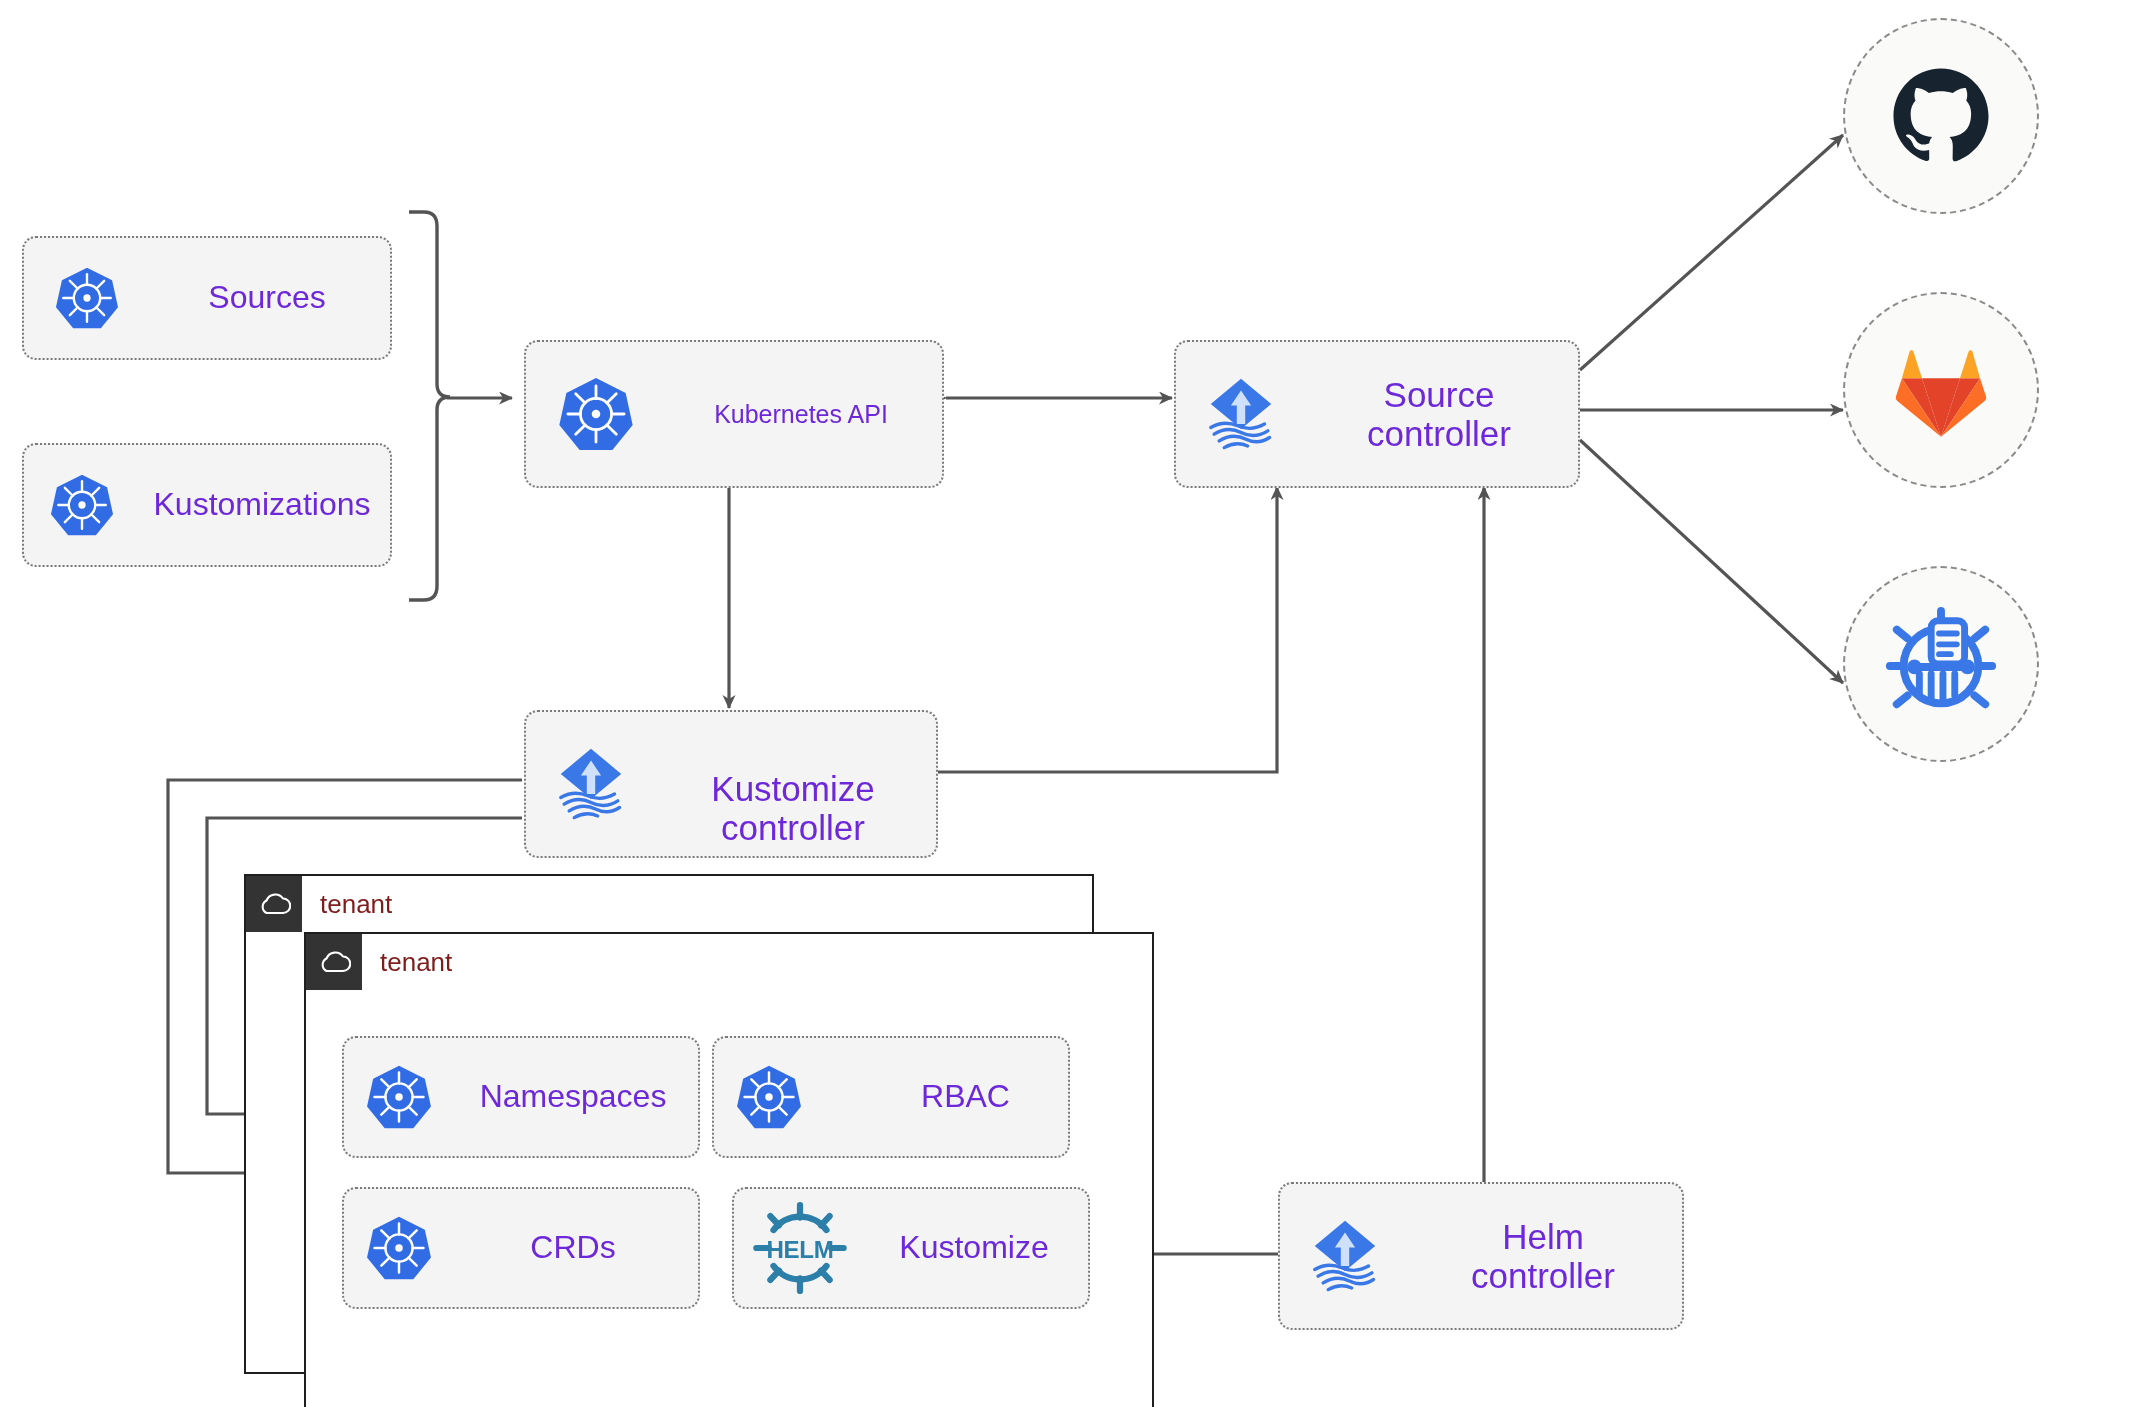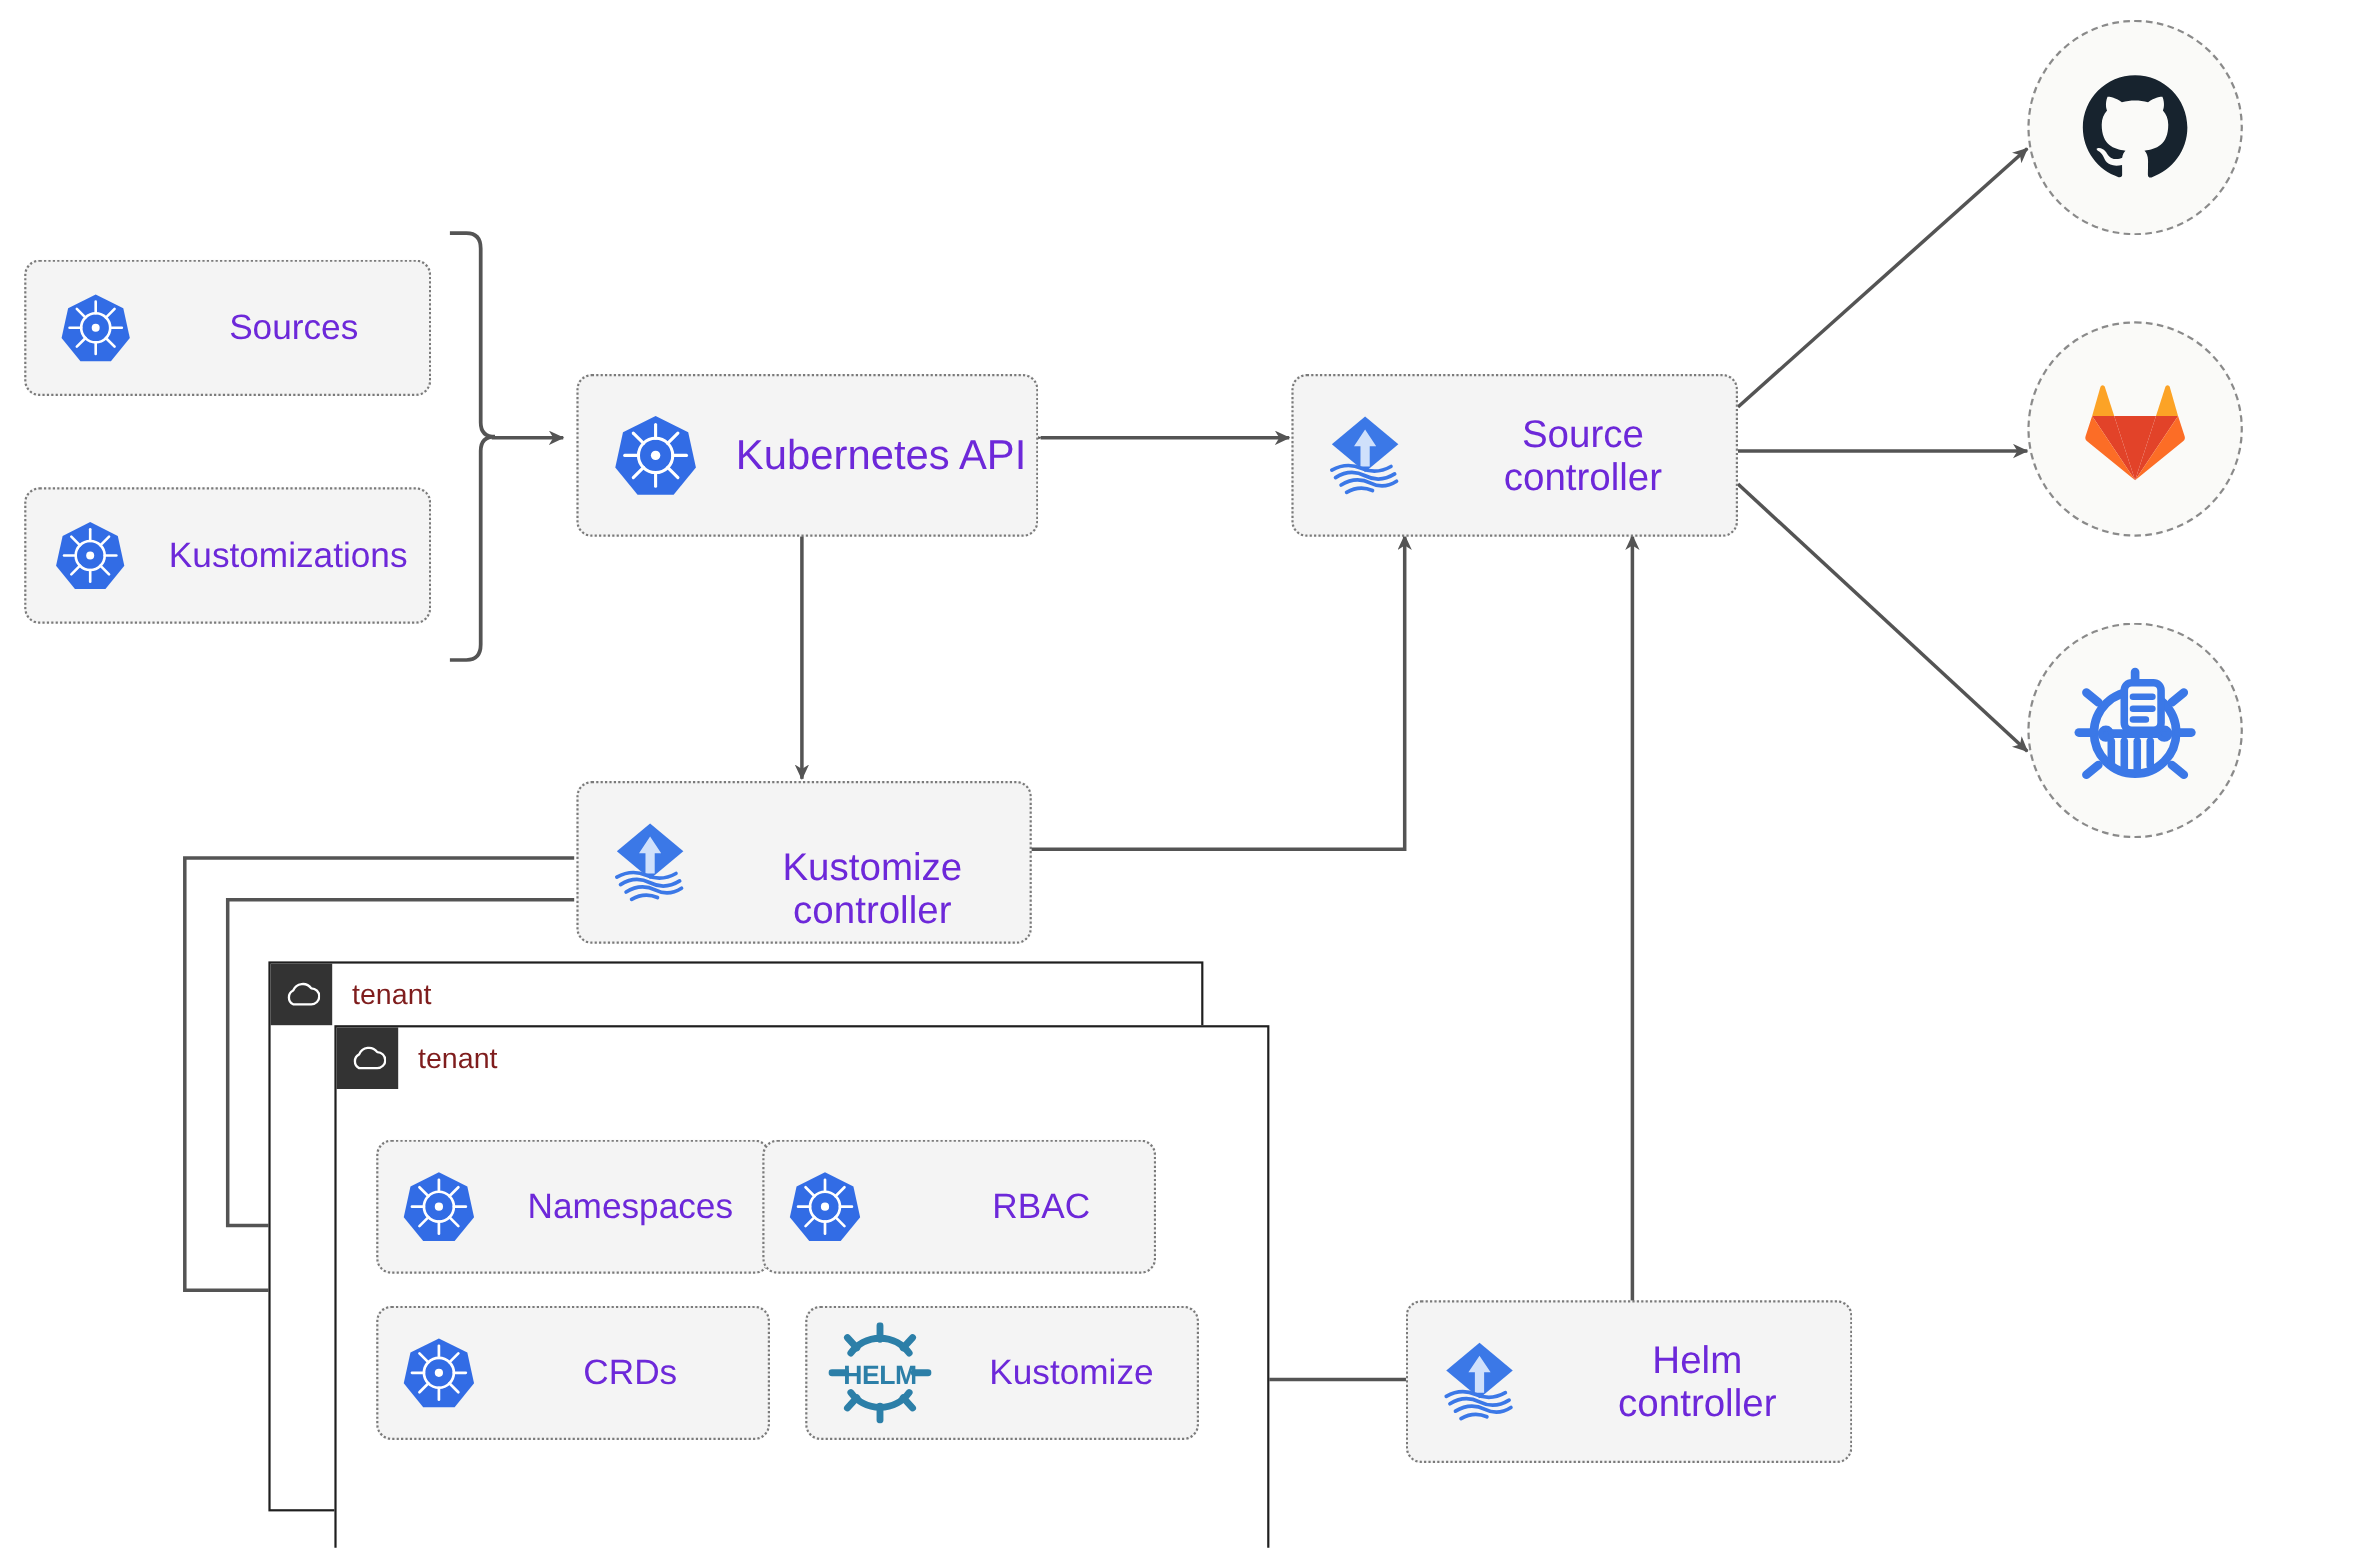--- a/index.html
+++ b/index.html
@@ -188,21 +188,21 @@
             <path d="M50 70 L50 86"></path>
           <path d="M30 50 L14 50"></path>
             <path d="M70 50 L86 50"></path>
           <path d="M36 36 L24 24"></path>
             <path d="M64 64 L76 76"></path>
           <path d="M64 36 L76 24"></path>
             <path d="M36 64 L24 76"></path>
         </g>
       </svg>
     </div>
-    <div class="lbl" style="font-size:38px;">Kubernetes API</div>
+    <div class="lbl" style="font-size:25px;">Kubernetes API</div>
   </div>
 
   <div class="card" style="left:1174px; top:340px; width:406px; height:148px;">
     <div class="ico" style="width:130px;">
       <svg width="84" height="84" viewBox="0 0 100 100">
         <path d="M50 8 L86 38 L50 68 L14 38 Z" fill="#3B78E7"></path>
         <path d="M50 22 L62 40 L55 40 L55 62 L45 62 L45 40 L38 40 Z" fill="#cfe0fb"></path>
         <g stroke="#3B78E7" stroke-width="4" fill="none" stroke-linecap="round">
           <path d="M18 74 Q34 64 50 72 Q66 80 82 70"></path>
           <path d="M24 82 Q40 72 56 80 Q70 87 84 78"></path>
@@ -263,21 +263,21 @@
           <path d="M36 36 L24 24"></path>
             <path d="M64 64 L76 76"></path>
           <path d="M64 36 L76 24"></path>
             <path d="M36 64 L24 76"></path>
         </g>
       </svg>
     </div>
     <div class="lbl" style="font-size:32px;">Namespaces</div>
   </div>
 
-  <div class="card" style="left:693px; top:1036px; width:358px; height:122px;gap:45px;">
+  <div class="card" style="left:712px; top:1036px; width:358px; height:122px;gap:45px;">
     <div class="ico" style="width:110px;">
       <svg width="68" height="68" viewBox="0 0 100 100">
         <path d="M50 4 L88 23 L97 64 L71 96 L29 96 L3 64 L12 23 Z" fill="#326CE5"></path>
         <g fill="none" stroke="#ffffff" stroke-width="3.6" stroke-linecap="round">
           <circle cx="50" cy="50" r="20"></circle>
           <circle cx="50" cy="50" r="5.5" fill="#ffffff" stroke="none"></circle>
           <path d="M50 30 L50 14"></path>
             <path d="M50 70 L50 86"></path>
           <path d="M30 50 L14 50"></path>
             <path d="M70 50 L86 50"></path>

